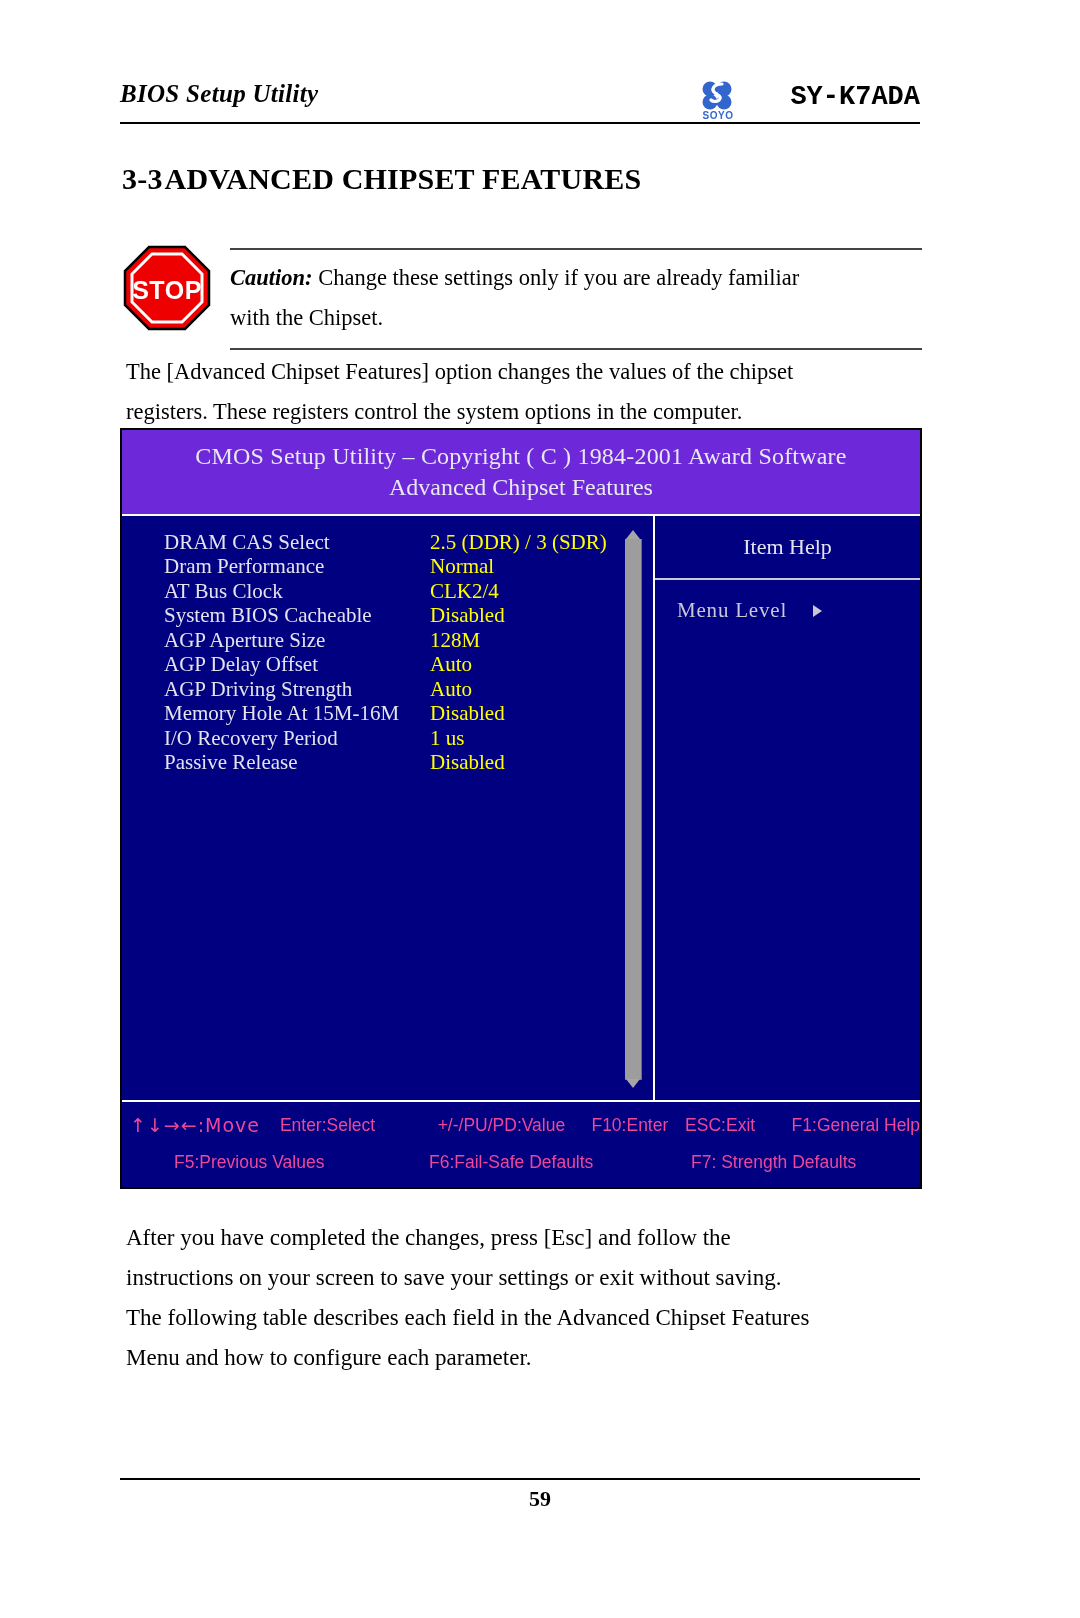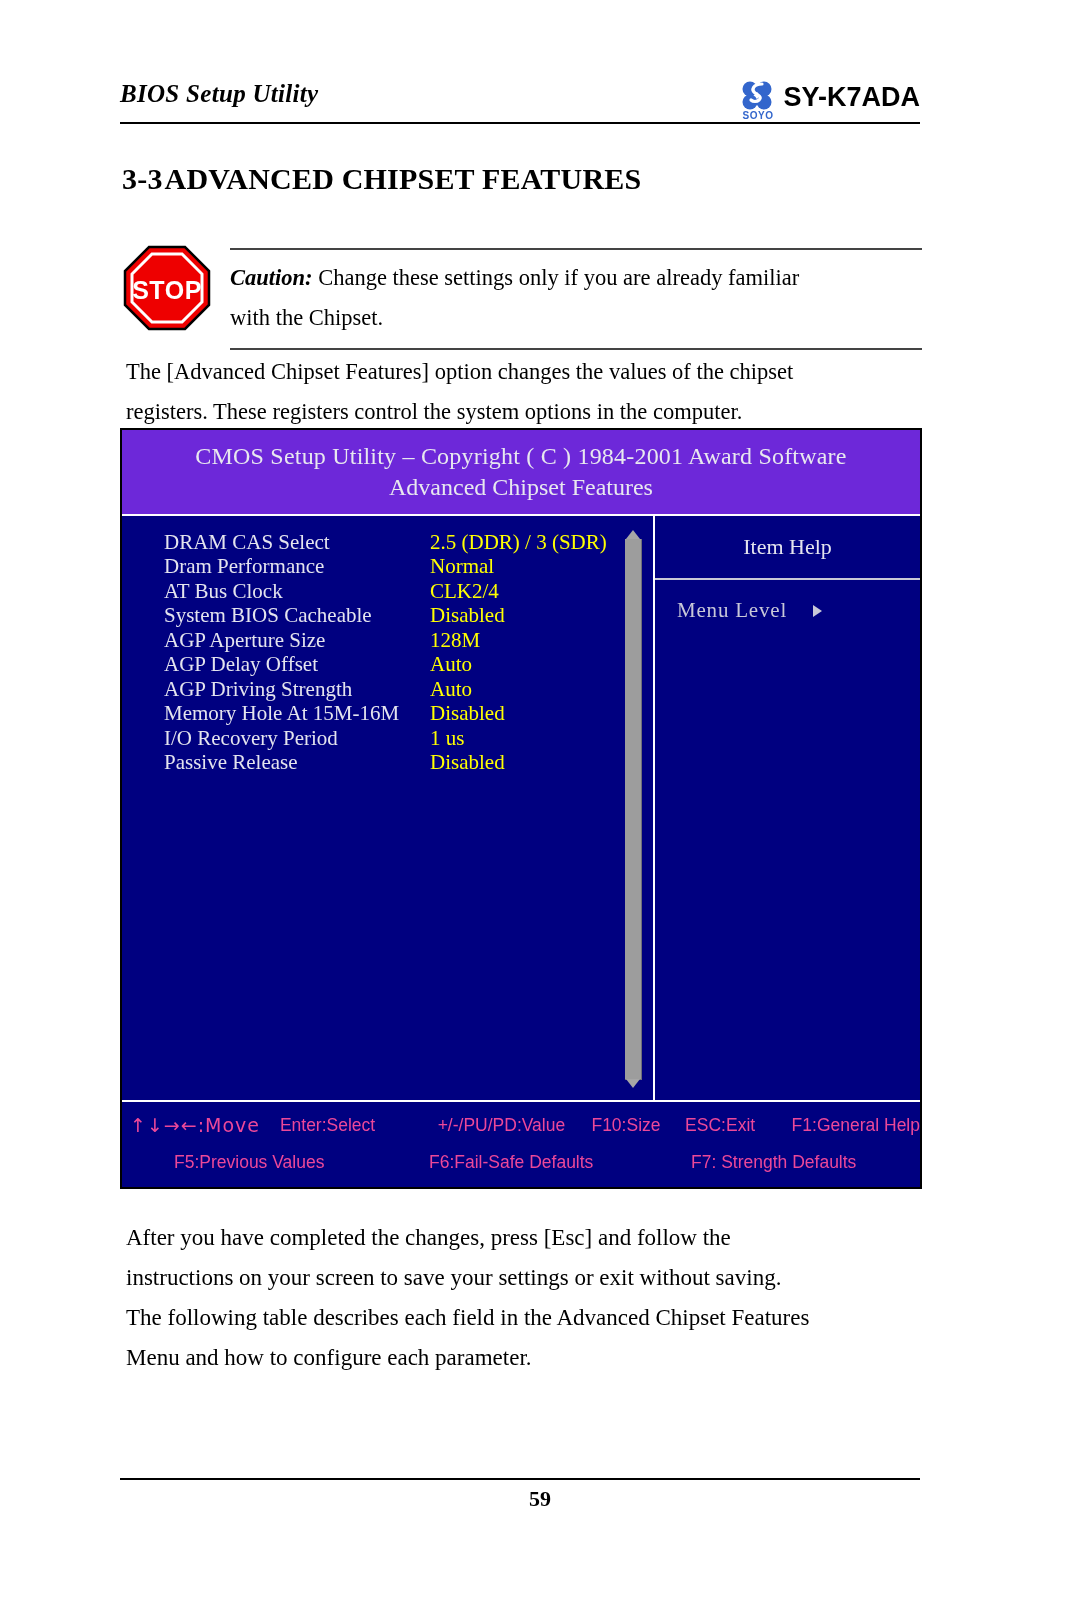--- a/index.html
+++ b/index.html
@@ -53,28 +53,29 @@
     gap: 4px;
   }
   .soyo-logo {
     position: relative;
     width: 42px;
     height: 44px;
     flex: 0 0 auto;
   }
   .soyo-logo svg { display: block; }
   .model-name {
-    font-family: Liberation Sans, sans-serif;
+    font-family: Liberation Mono, monospace;
     font-weight: bold;
     font-size: 27px;
     letter-spacing: 0px;
     color: #000;
     white-space: nowrap;
     line-height: 1;
     padding-bottom: 5px;
+    margin-left: 47px;
   }
   .header-rule {
     position: absolute;
     left: 120px;
     top: 122px;
     width: 800px;
     height: 0;
     border-top: 2px solid #000;
   }
 
@@ -448,21 +449,21 @@
         </div>
       </div>
 
     </div>
 
     <div class="bios-footer">
       <div class="keyrow r1">
         <span class="k arrow-glyph" style="width:152px">↑↓→←:Move</span>
         <span class="k" style="width:160px">Enter:Select</span>
         <span class="k" style="width:156px">+/-/PU/PD:Value</span>
-        <span class="k" style="width:95px">F10:Size</span>
+        <span class="k" style="width:95px">F10:Enter</span>
         <span class="k" style="width:108px">ESC:Exit</span>
         <span class="k">F1:General Help</span>
       </div>
       <div class="keyrow r2">
         <span class="k" style="width:255px">F5:Previous Values</span>
         <span class="k" style="width:262px">F6:Fail-Safe Defaults</span>
         <span class="k">F7: Strength Defaults</span>
       </div>
     </div>
 

